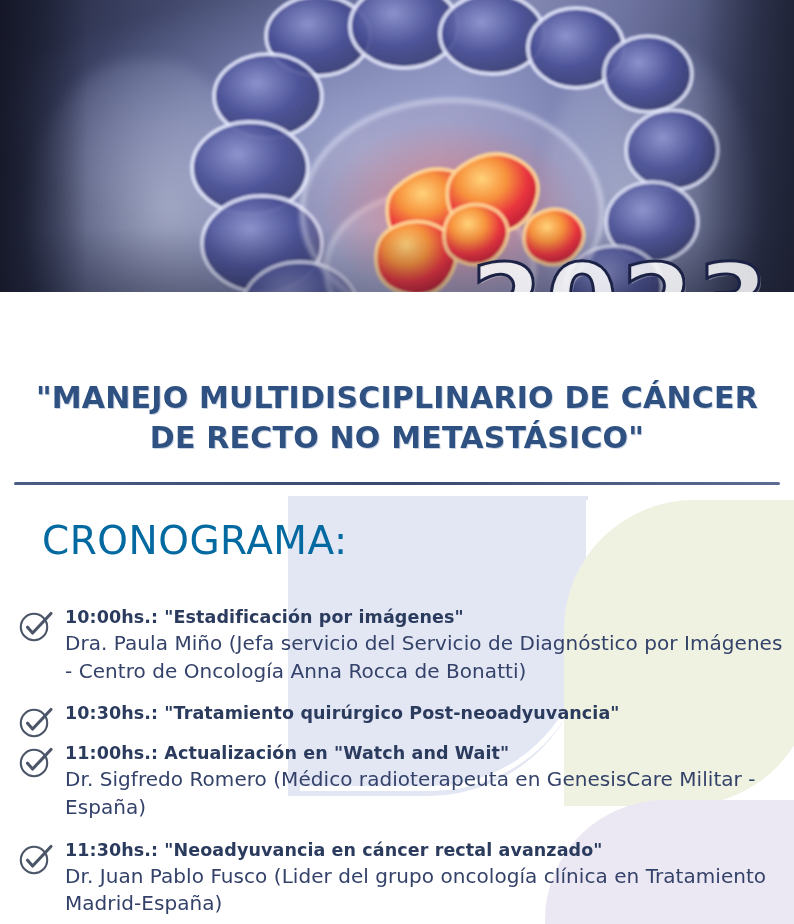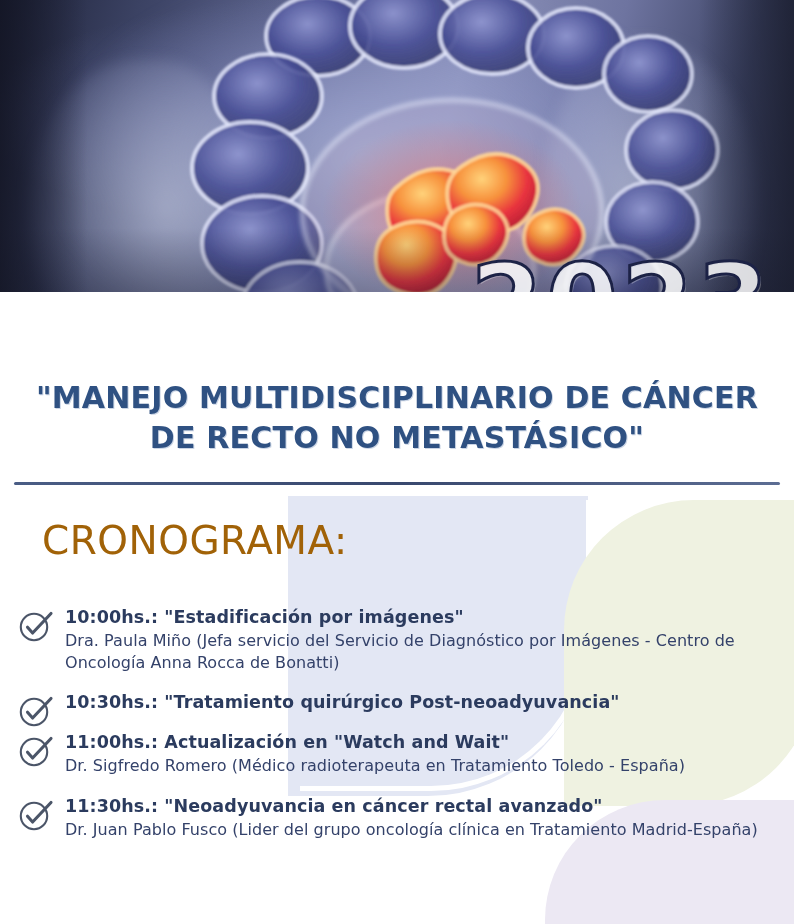--- a/index.html
+++ b/index.html
@@ -136,21 +136,21 @@
     border-radius: 120px 0 0 0;
   }
 
   
   .cronograma {
     position: absolute;
     left: 42px;
     top: 518px;
     font-size: 39px;
     font-weight: 500;
-    color: #a16207;
+    color: #0369a1;
     letter-spacing: 0.5px;
     z-index: 2;
   }
 
   
   .schedule {
     position: absolute;
     left: 18px;
     top: 606px;
     width: 770px;
@@ -167,21 +167,21 @@
     width: 36px; height: 34px;
   }
   .entry-title {
     font-size: 17.5px;
     font-weight: 700;
     color: #2b3b5e;
     line-height: 1.32;
     letter-spacing: 0.1px;
   }
   .entry-speaker {
-    font-size: 16px;
+    font-size: 20px;
     font-weight: 400;
     color: #34426a;
     line-height: 1.38;
     letter-spacing: 0.05px;
     margin-top: 1px;
   }
 </style>
 </head>
 <body>
 
@@ -289,21 +289,21 @@
     </svg>
     <div class="entry-title">10:30hs.: "Tratamiento quirúrgico Post-neoadyuvancia"</div>
   </div>
 
   <div class="entry">
     <svg class="check-icon" viewBox="0 0 36 34">
       <circle cx="16" cy="18" r="13.2" fill="none" stroke="#4b5568" stroke-width="2.1"></circle>
       <path d="M9.5 18.2 L14.6 24 L33 4.5" fill="none" stroke="#4b5568" stroke-width="3.1" stroke-linecap="round" stroke-linejoin="round"></path>
     </svg>
     <div class="entry-title">11:00hs.: Actualización en "Watch and Wait"</div>
-    <div class="entry-speaker">Dr. Sigfredo Romero (Médico radioterapeuta en Tratamiento Toledo - España)</div>
+    <div class="entry-speaker">Dr. Sigfredo Romero (Médico radioterapeuta en GenesisCare Militar - España)</div>
   </div>
 
   <div class="entry">
     <svg class="check-icon" viewBox="0 0 36 34">
       <circle cx="16" cy="18" r="13.2" fill="none" stroke="#4b5568" stroke-width="2.1"></circle>
       <path d="M9.5 18.2 L14.6 24 L33 4.5" fill="none" stroke="#4b5568" stroke-width="3.1" stroke-linecap="round" stroke-linejoin="round"></path>
     </svg>
     <div class="entry-title">11:30hs.: "Neoadyuvancia en cáncer rectal avanzado"</div>
     <div class="entry-speaker">Dr. Juan Pablo Fusco (Lider del grupo oncología clínica en Tratamiento Madrid-España)</div>
   </div>

